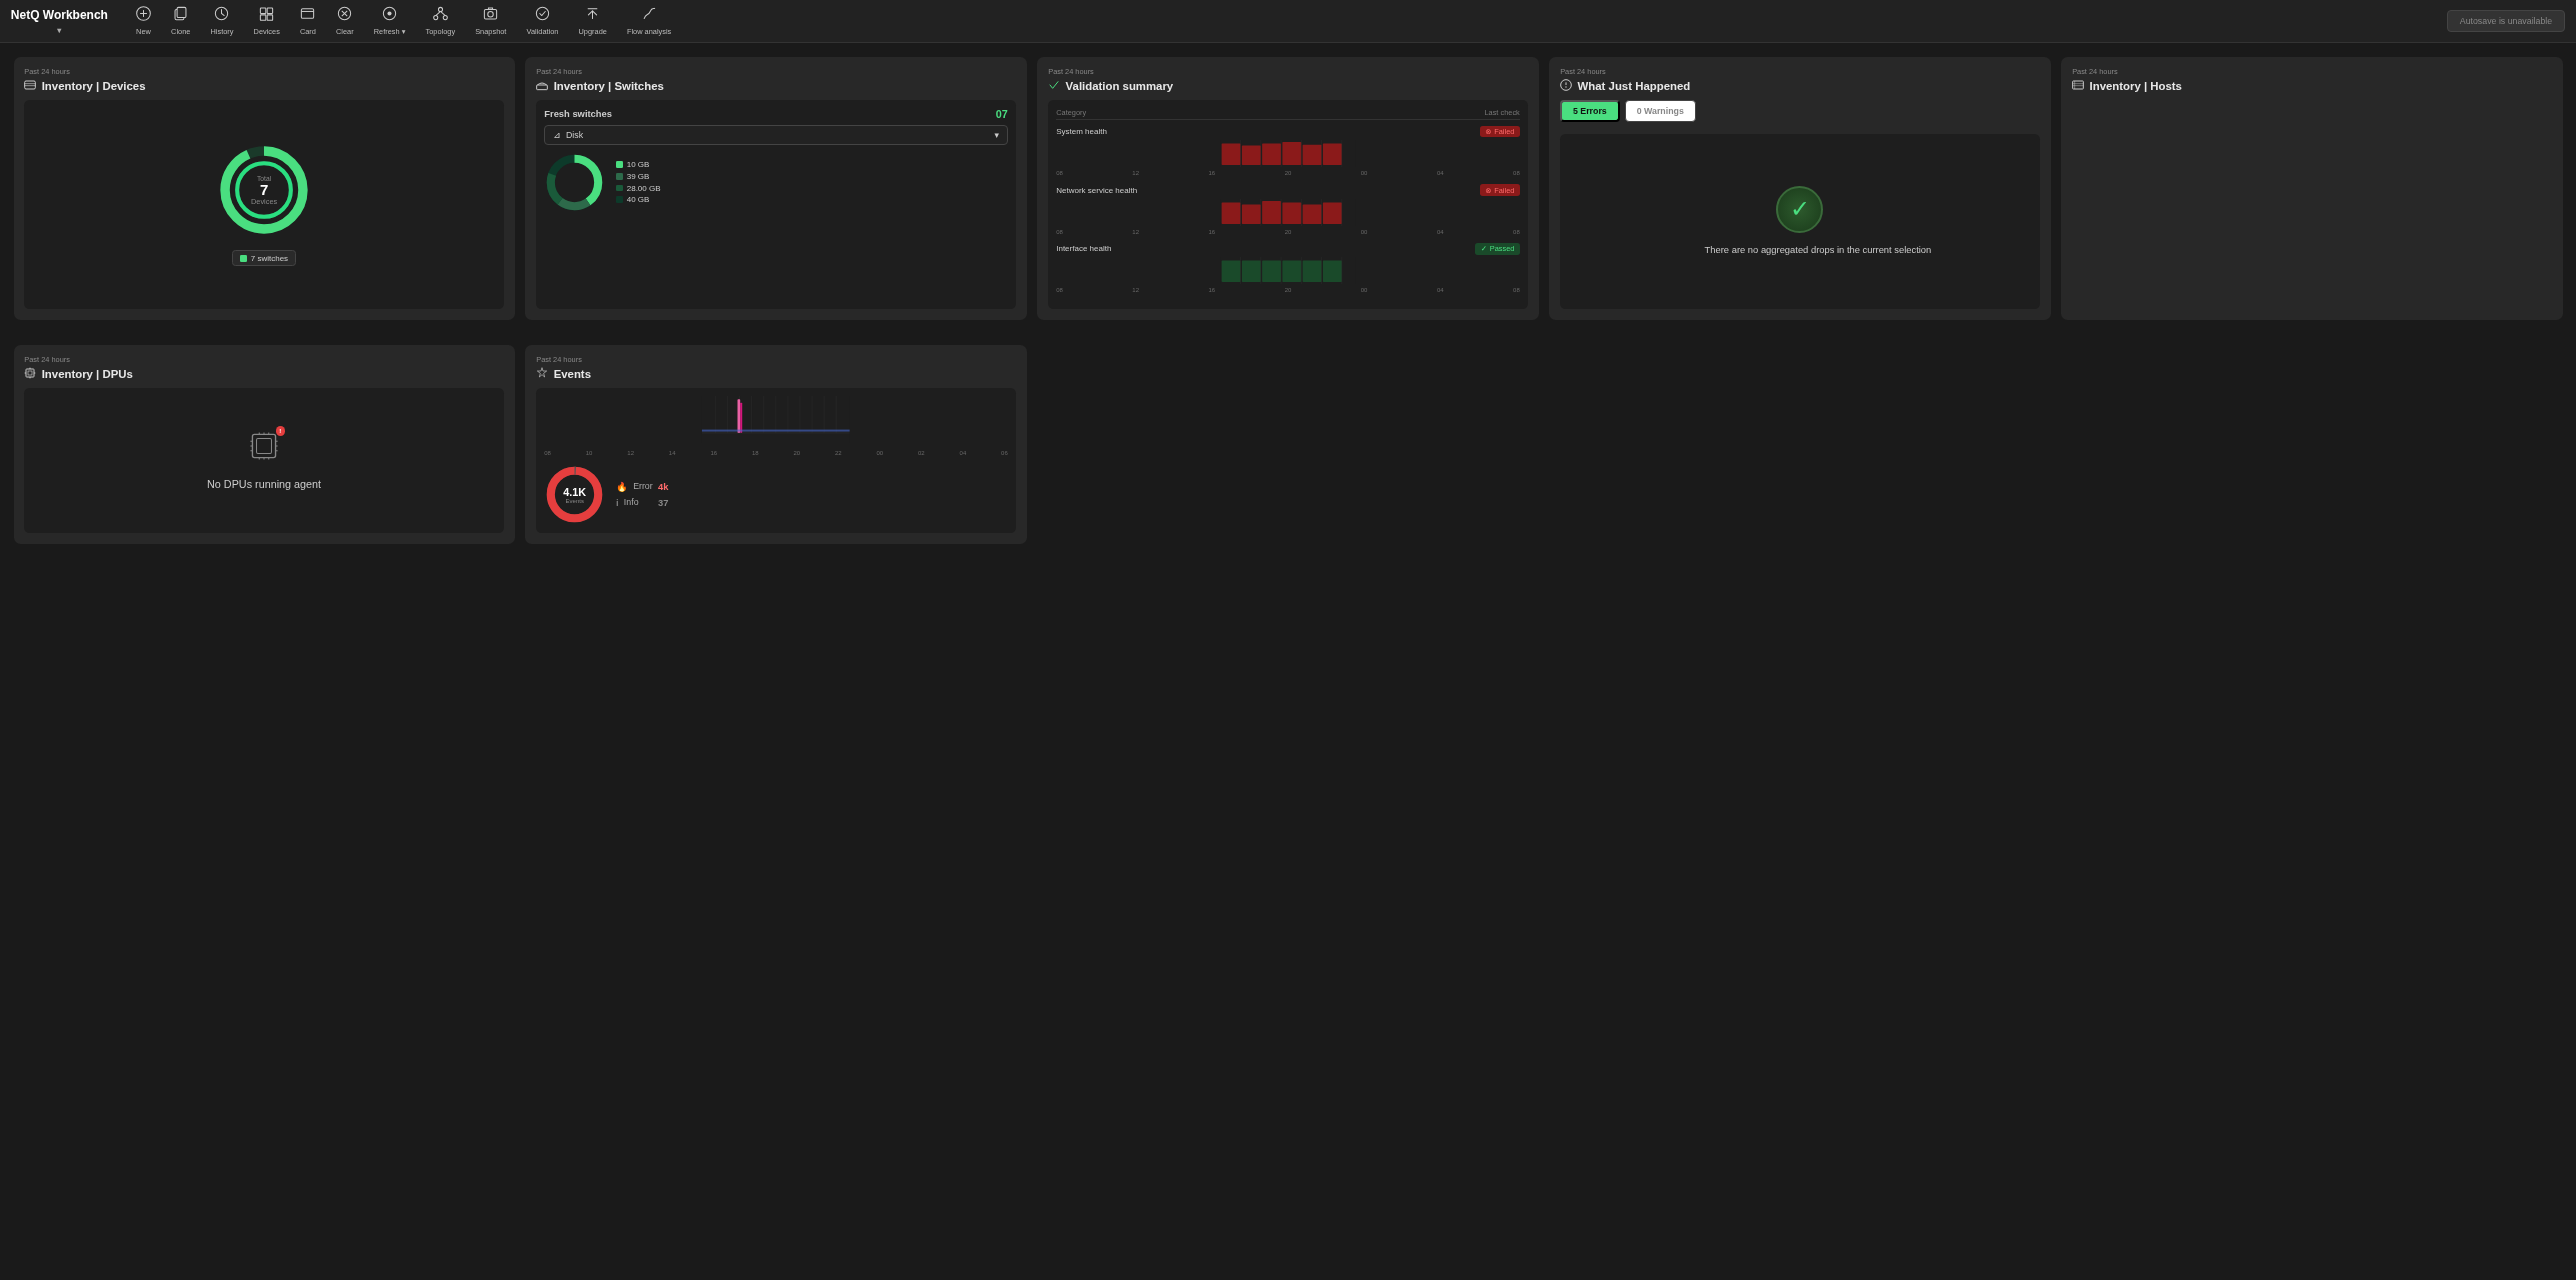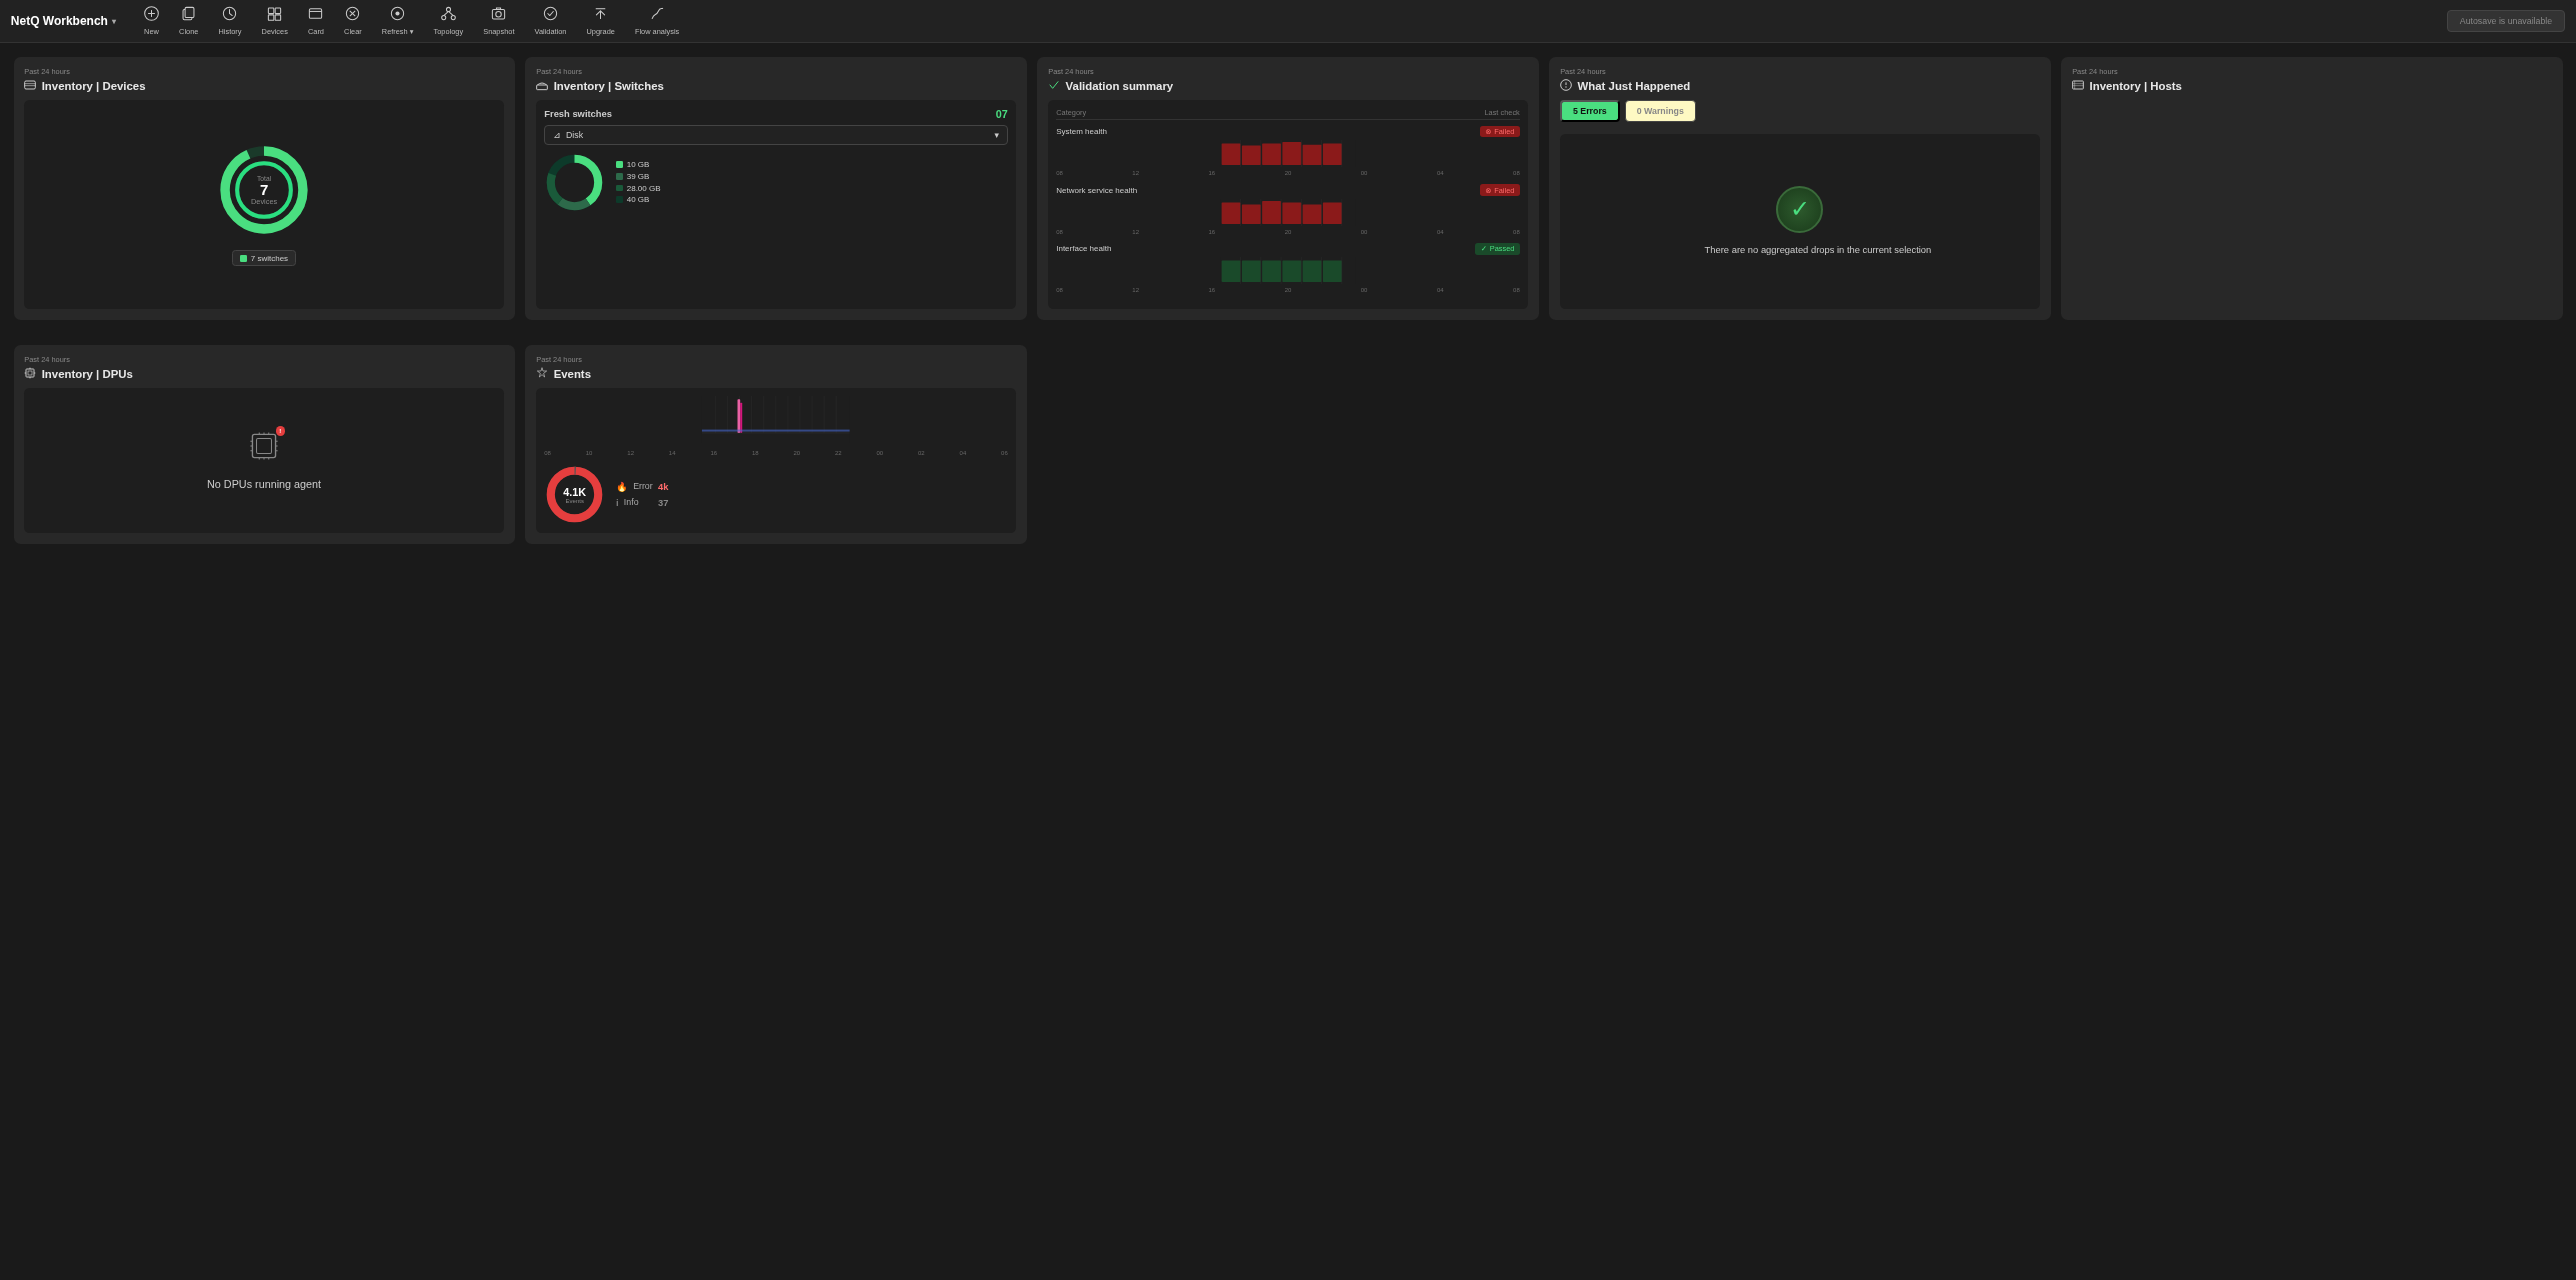--- a/index.html
+++ b/index.html
@@ -22,20 +22,21 @@
     }
     .brand {
       font-size: 12px;
       font-weight: 600;
       color: #fff;
       display: flex;
       align-items: center;
       gap: 4px;
       margin-right: 16px;
       white-space: nowrap;
+      flex-direction: column;
     }
     .brand-arrow {
       font-size: 8px;
       color: #aaa;
     }
     .nav-items {
       display: flex;
       align-items: center;
       gap: 1.3px;
       flex: 1;
@@ -270,21 +271,21 @@
       margin-bottom: 5.4px;
     }
     .wjh-tab {
       padding: 4px 10.8px;
       border-radius: 4px;
       font-size: 8.8px;
       font-weight: 600;
       cursor: pointer;
     }
     .wjh-tab.errors { background: #4ade80; color: #111; }
-    .wjh-tab.warnings { background: #fef9c3; color: #888; border: 0.7px solid #444; }
+    .wjh-tab.warnings { background: #ffffff; color: #888; border: 0.7px solid #444; }
     .wjh-body {
       flex: 1;
       background: #1e1e1e;
       border-radius: 5.4px;
       display: flex;
       flex-direction: column;
       align-items: center;
       justify-content: center;
       gap: 10.8px;
       padding: 10.8px;

